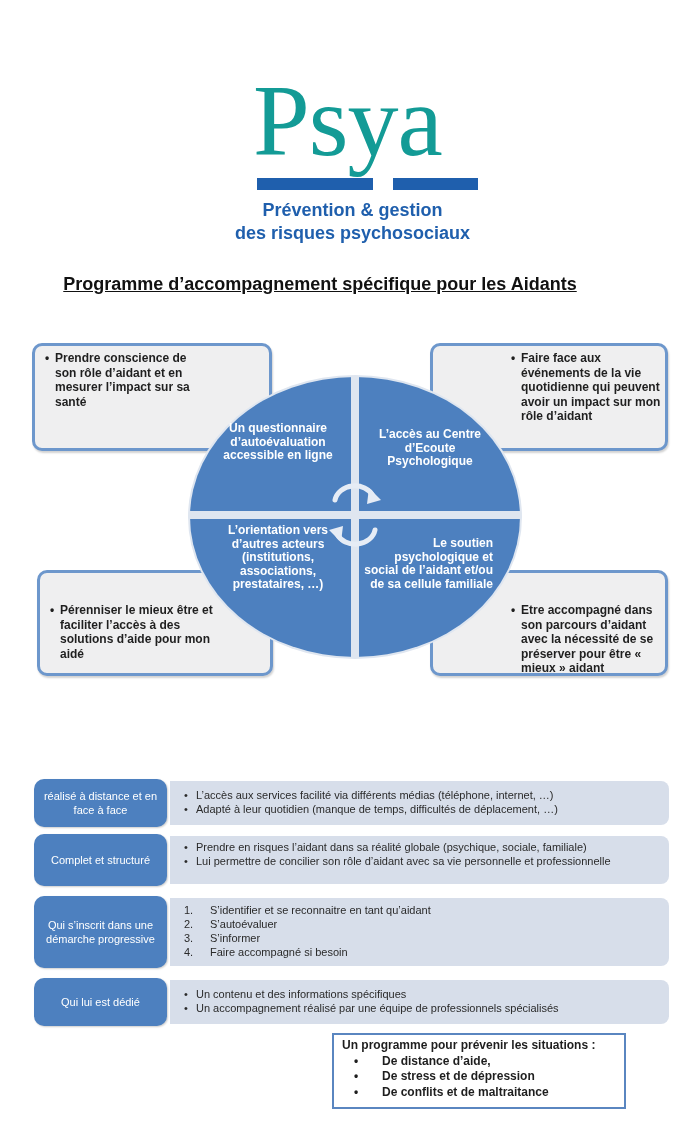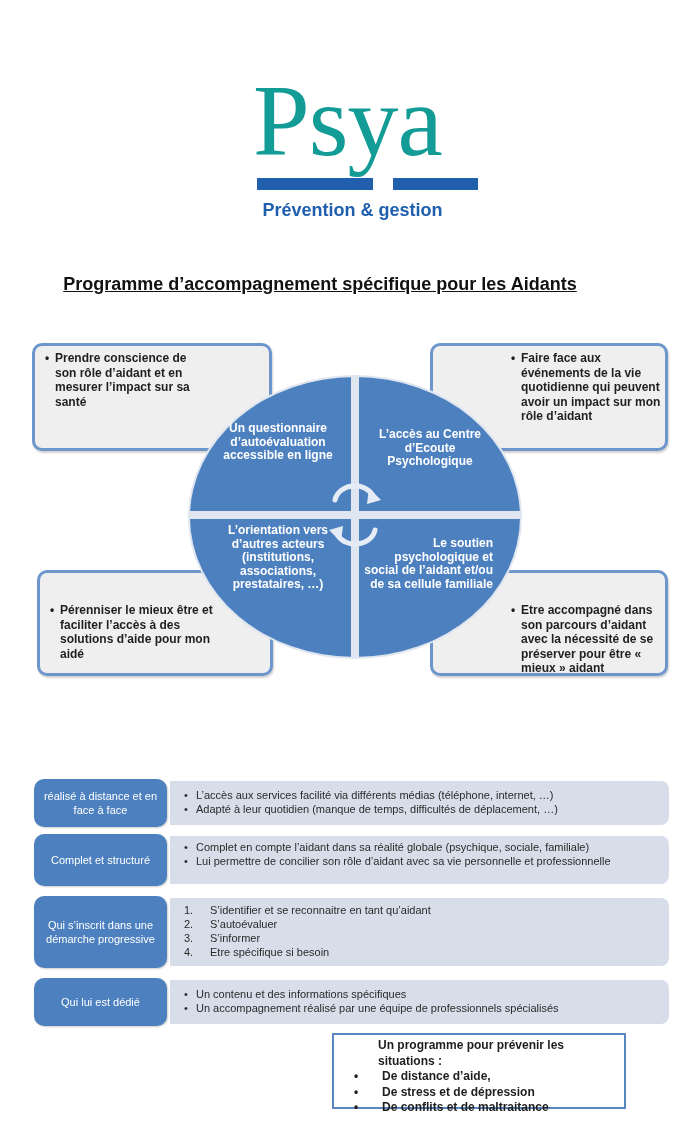--- a/index.html
+++ b/index.html
@@ -50,32 +50,33 @@
   .tbody .li.num .b { left: 0; }
   .r1 { top: 779px; height: 48px; }
   .r2 { top: 834px; height: 52px; }
   .r3 { top: 896px; height: 72px; }
   .r4 { top: 978px; height: 48px; }
   .r1 .tbody, .r4 .tbody { padding-top: 7px; }
   .r2 .tbody { padding-top: 4px; }
 
   
   .prevent { position: absolute; left: 332px; top: 1033px; width: 294px; height: 76px; border: 2px solid #5a86c0; background: #ffffff; font-size: 12px; line-height: 15.5px; padding: 3px 8px; color: #1e1e1e; }
-  .prevent .head { font-weight: bold; margin-left: 36px; }
+  .prevent .head { font-weight: bold; }
   .prevent .pli { position: relative; padding-left: 40px; font-weight: bold; }
   .prevent .pli .b { position: absolute; left: 12px; top: 0; }
 </style>
 </head>
 <body>
 
 <div class="logo">
   <div class="logo-word">Psya</div>
   <div class="logo-bar left"></div>
   <div class="logo-bar right"></div>
   <div class="logo-line l1">Prévention &amp; gestion</div>
+  <div class="logo-line l2">des risques psychosociaux</div>
 </div>
 
 <div class="page-title">Programme d’accompagnement spécifique pour les Aidants</div>
 
 <div class="cbox tl">
   <div class="txt"><span class="bullet">•</span><span>Prendre conscience de son rôle d’aidant et en mesurer l’impact sur sa santé</span></div>
 </div>
 <div class="cbox tr">
   <div class="txt"><span class="bullet">•</span><span>Faire face aux événements de la vie quotidienne qui peuvent avoir un impact sur mon rôle d’aidant</span></div>
 </div>
@@ -117,32 +118,32 @@
   <div class="tlabel">réalisé à distance et en face à face</div>
   <div class="tbody">
     <div class="li"><span class="b">•</span><span>L’accès aux services facilité via différents médias (téléphone, internet, …)</span></div>
     <div class="li"><span class="b">•</span><span>Adapté à leur quotidien (manque de temps, difficultés de déplacement, …)</span></div>
   </div>
 </div>
 
 <div class="trow r2">
   <div class="tlabel">Complet et structuré</div>
   <div class="tbody">
-    <div class="li"><span class="b">•</span><span>Complet en compte l’aidant dans sa réalité globale (psychique, sociale, familiale)</span></div>
+    <div class="li"><span class="b">•</span><span>Prendre en risques l’aidant dans sa réalité globale (psychique, sociale, familiale)</span></div>
     <div class="li"><span class="b">•</span><span>Lui permettre de concilier son rôle d’aidant avec sa vie personnelle et professionnelle</span></div>
   </div>
 </div>
 
 <div class="trow r3">
   <div class="tlabel">Qui s’inscrit dans une démarche progressive</div>
   <div class="tbody">
     <div class="li num"><span class="b">1.</span><span>S’identifier et se reconnaitre en tant qu’aidant</span></div>
     <div class="li num"><span class="b">2.</span><span>S’autoévaluer</span></div>
     <div class="li num"><span class="b">3.</span><span>S’informer</span></div>
-    <div class="li num"><span class="b">4.</span><span>Etre spécifique si besoin</span></div>
+    <div class="li num"><span class="b">4.</span><span>Faire accompagné si besoin</span></div>
   </div>
 </div>
 
 <div class="trow r4">
   <div class="tlabel">Qui lui est dédié</div>
   <div class="tbody">
     <div class="li"><span class="b">•</span><span>Un contenu et des informations spécifiques</span></div>
     <div class="li"><span class="b">•</span><span>Un accompagnement  réalisé par une équipe de professionnels spécialisés</span></div>
   </div>
 </div>

